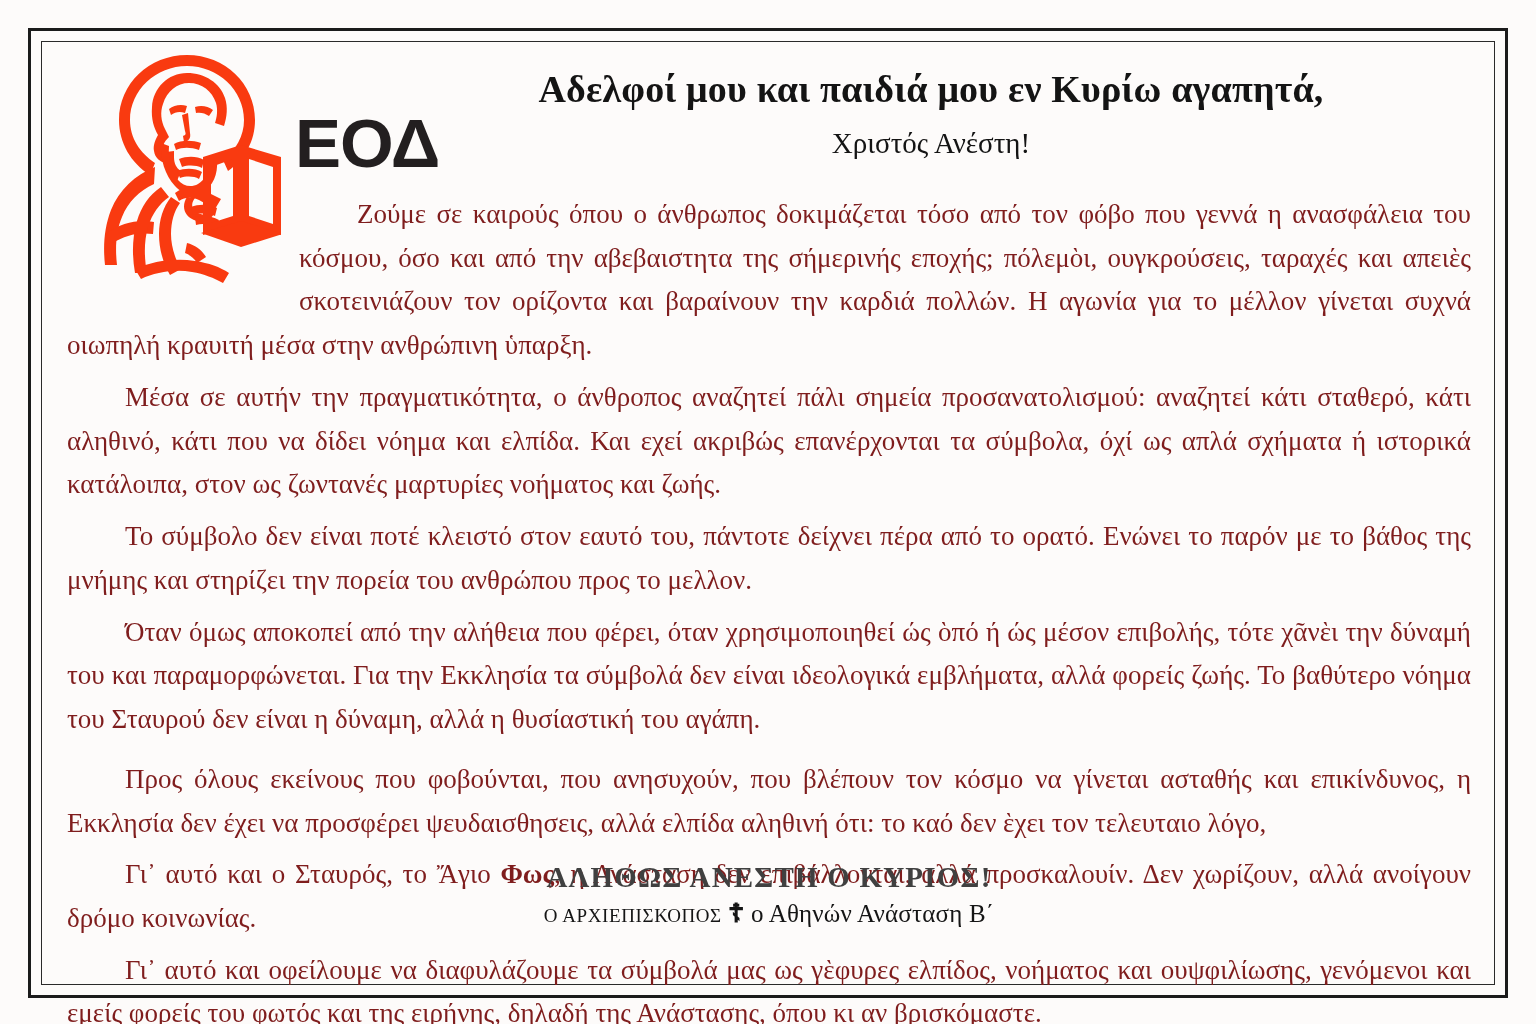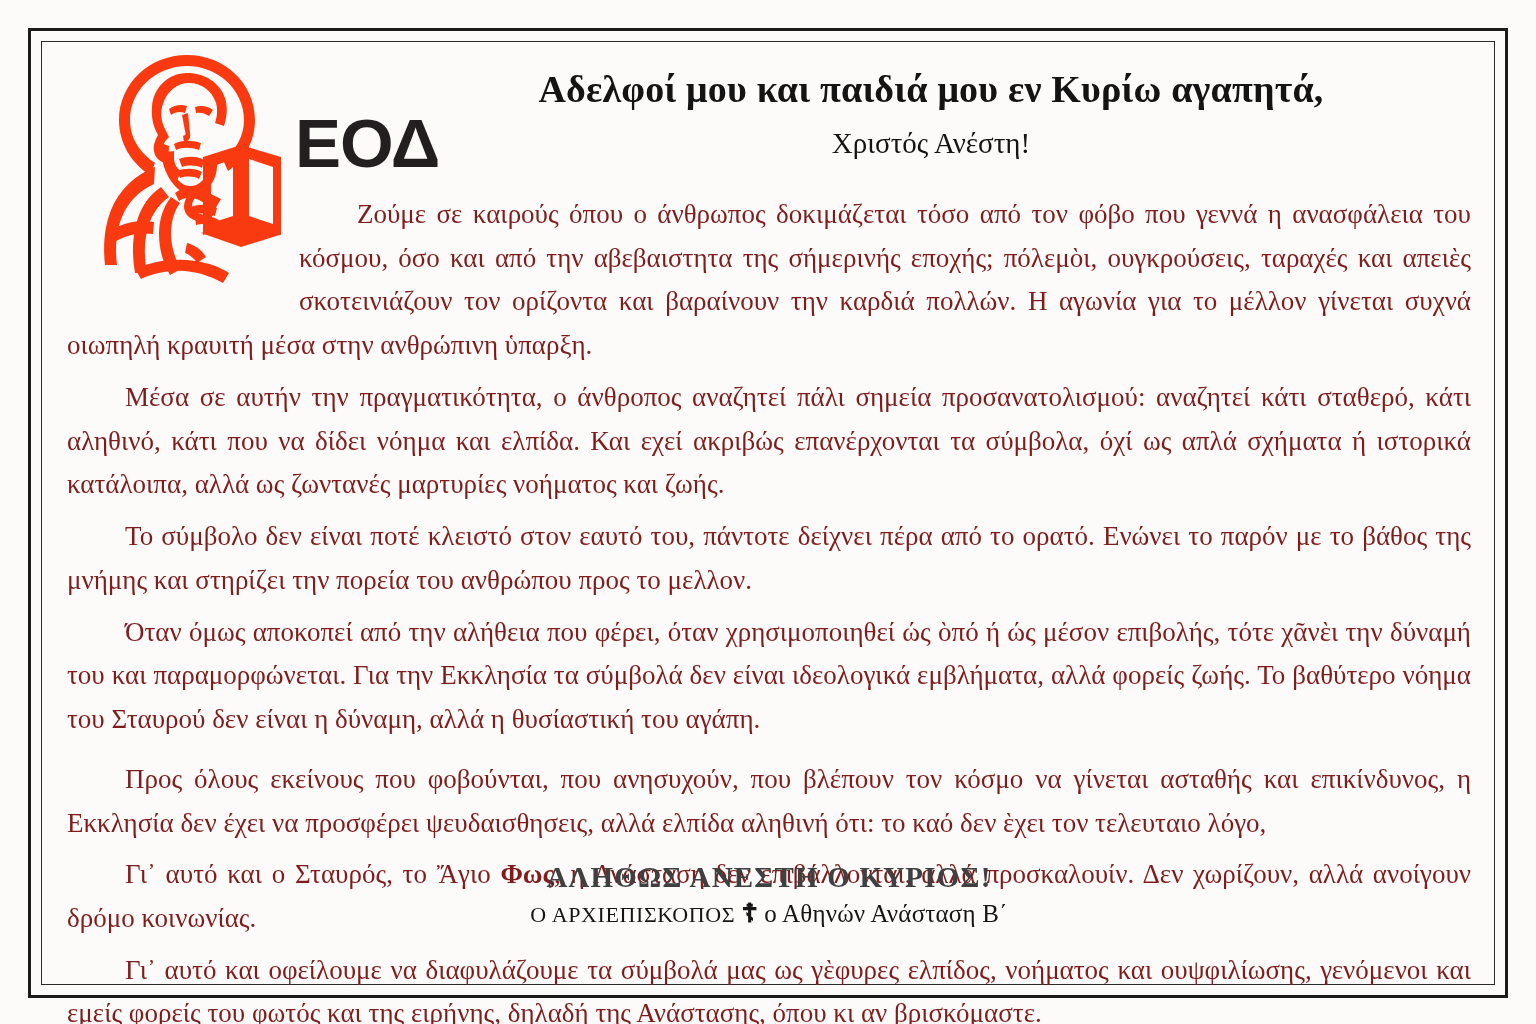--- a/index.html
+++ b/index.html
@@ -143,21 +143,21 @@
     letter-spacing: 1.2px;
     color: #404040;
     margin-bottom: 4px;
   }
   .closing .signature {
     font-size: 25px;
     color: #151515;
     letter-spacing: 0.2px;
   }
   .closing .signature .rank {
-    font-size: 22px;
+    font-size: 19px;
     letter-spacing: 0.6px;
   }
   .closing .signature .cross {
     font-weight: bold;
     font-size: 26px;
     padding: 0 6px;
   }
 </style>
 </head>
 <body>
@@ -214,21 +214,21 @@
       </div>
       <div class="logo-word">ΕΟΔ</div>
     </div>
 
     <div class="head-1">Αδελφοί μου και παιδιά μου εν Κυρίω αγαπητά,</div>
     <div class="head-2">Χριστός Ανέστη!</div>
 
     <div class="body-text">
       <div class="wrap-first"></div>
       <p>Ζούμε σε καιρούς όπου ο άνθρωπος δοκιμάζεται τόσο από τον φόβο που γεννά η ανασφάλεια του κόσμου, όσο και από την αβεβαιστητα της σήμερινής εποχής; πόλεμὸι, ουγκρούσεις, ταραχές και απειὲς σκοτεινιάζουν τον ορίζοντα και βαραίνουν την καρδιά πολλών. Η αγωνία για το μέλλον γίνεται συχνά οιωπηλή κραυιτή μέσα στην ανθρώπινη ὑπαρξη.</p>
-      <p>Μέσα σε αυτήν την πραγματικότητα, ο άνθροπος αναζητεί πάλι σημεία προσανατολισμού: αναζητεί κάτι σταθερό, κάτι αληθινό, κάτι που να δίδει νόημα και ελπίδα. Και εχεί ακριβώς επανέρχονται τα σύμβολα, όχί ως απλά σχήματα ή ιστορικά κατάλοιπα, αλλά ως ζωντανές μαρτυρίες νοήματος και ζωής.</p>
+      <p>Μέσα σε αυτήν την πραγματικότητα, ο άνθροπος αναζητεί πάλι σημεία προσανατολισμού: αναζητεί κάτι σταθερό, κάτι αληθινό, κάτι που να δίδει νόημα και ελπίδα. Και εχεί ακριβώς επανέρχονται τα σύμβολα, όχί ως απλά σχήματα ή ιστορικά κατάλοιπα, στον ως ζωντανές μαρτυρίες νοήματος και ζωής.</p>
       <p>Το σύμβολο δεν είναι ποτέ κλειστό στον εαυτό του, πάντοτε δείχνει πέρα από το ορατό. Ενώνει το παρόν με το βάθος της μνήμης και στηρίζει την πορεία του ανθρώπου προς το μελλον.</p>
       <p class="tight">Όταν όμως αποκοπεί από την αλήθεια που φέρει, όταν χρησιμοποιηθεί ώς ὸπό ή ώς μέσον επιβολής, τότε  χᾶνὲι την δύναμή του και παραμορφώνεται. Για την Εκκλησία τα σύμβολά δεν είναι ιδεολογικά εμβλήματα, αλλά φορείς ζωής. Το βαθύτερο  νόημα του Σταυρού δεν είναι η δύναμη, αλλά η θυσίαστική του αγάπη.</p>
       <p>Προς όλους εκείνους που φοβούνται, που ανησυχούν, που βλέπουν τον κόσμο να γίνεται ασταθής και επικίνδυνος, η Εκκλησία δεν έχει να προσφέρει ψευδαισθησεις, αλλά ελπίδα αληθινή ότι:  το καό δεν ὲχει τον τελευταιο λόγο,</p>
       <p><span>Γι᾽ αυτό και ο Σταυρός, το Ἄγιο </span><b class="inline-bold">Φως</b><span>, η Ανάσταση δεν επιβάλλονται, αλλά προσκαλουίν. Δεν χωρίζουν, αλλά ανοίγουν δρόμο  κοινωνίας.</span></p>
       <p>Γι᾽ αυτό και οφείλουμε να διαφυλάζουμε τα σύμβολά μας ως γὲφυρες ελπίδος, νοήματος και ουψφιλίωσης, γενόμενοι και εμείς φορείς του φωτός και της ειρήνης, δηλαδή της Ανάστασης, όπου κι αν βρισκόμαστε.</p>
     </div>
 
     <div class="closing">
       <div class="acclaim">ΑΛΗΘΩΣ ΑΝΕΣΤΗ Ο ΚΥΡΙΟΣ!</div>
       <div class="signature"><span class="rank">Ο ΑΡΧΙΕΠΙΣΚΟΠΟΣ</span><span class="cross">☦</span><span>ο Αθηνών Ανάσταση Β΄</span></div>

